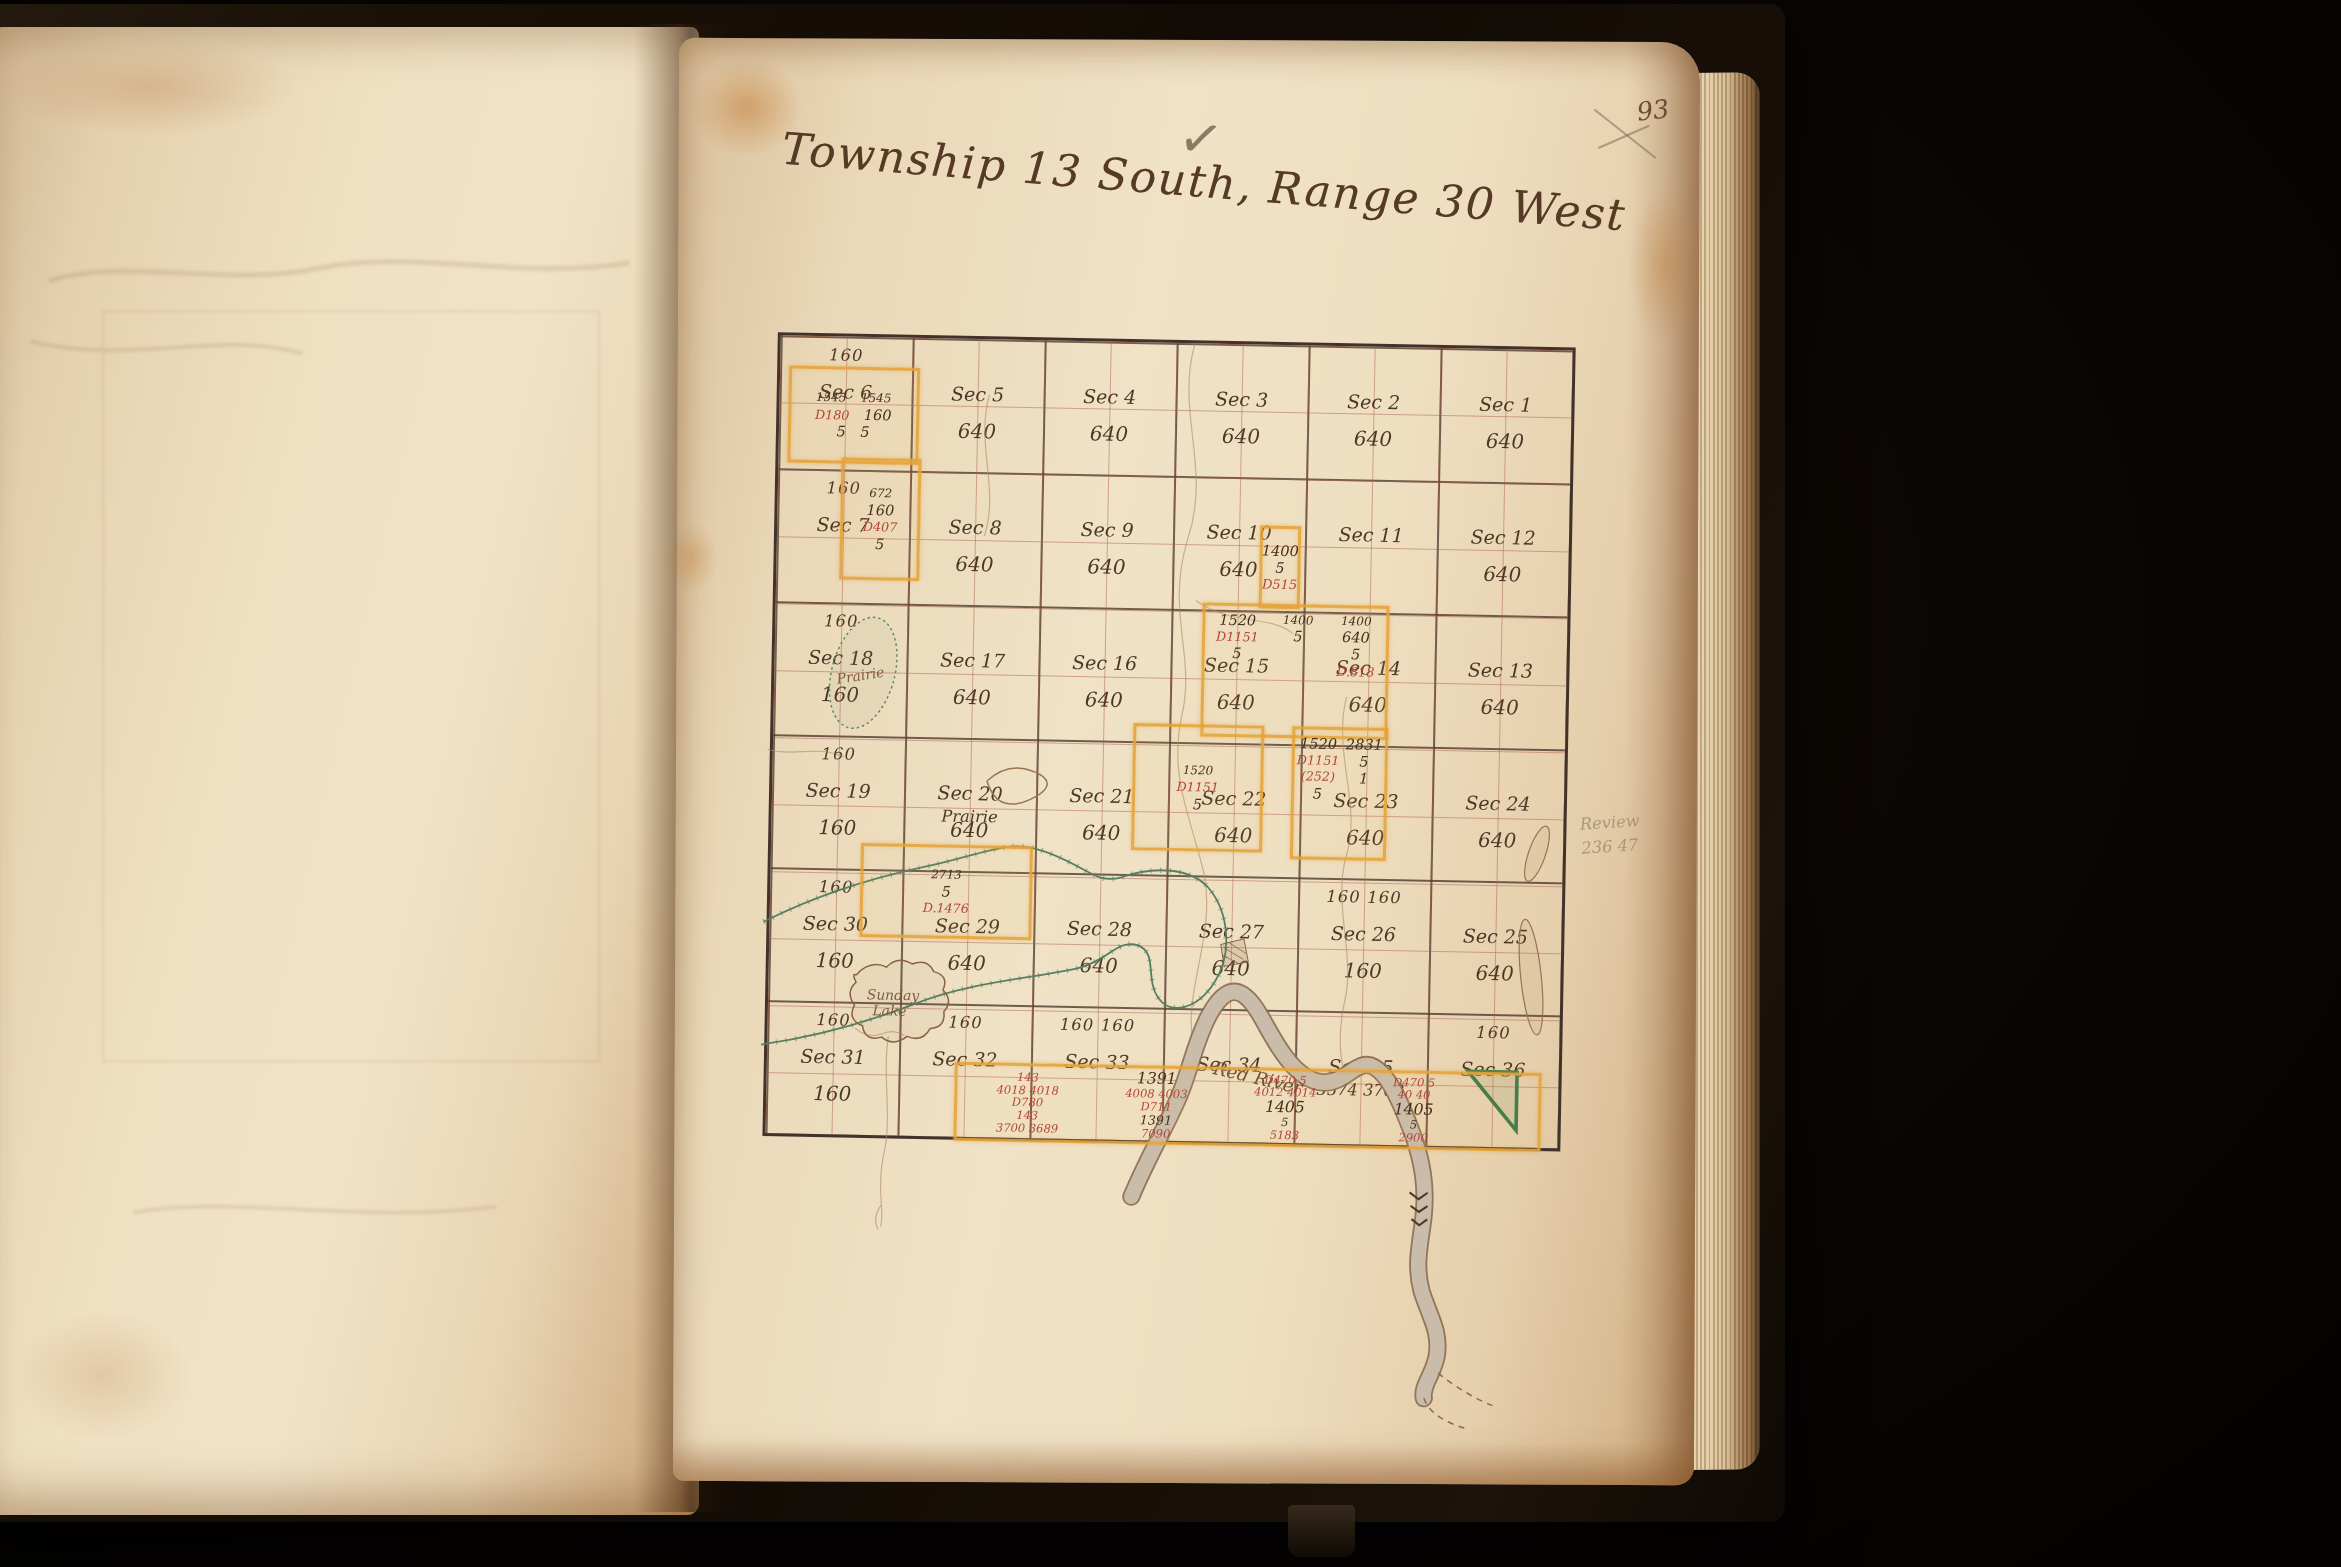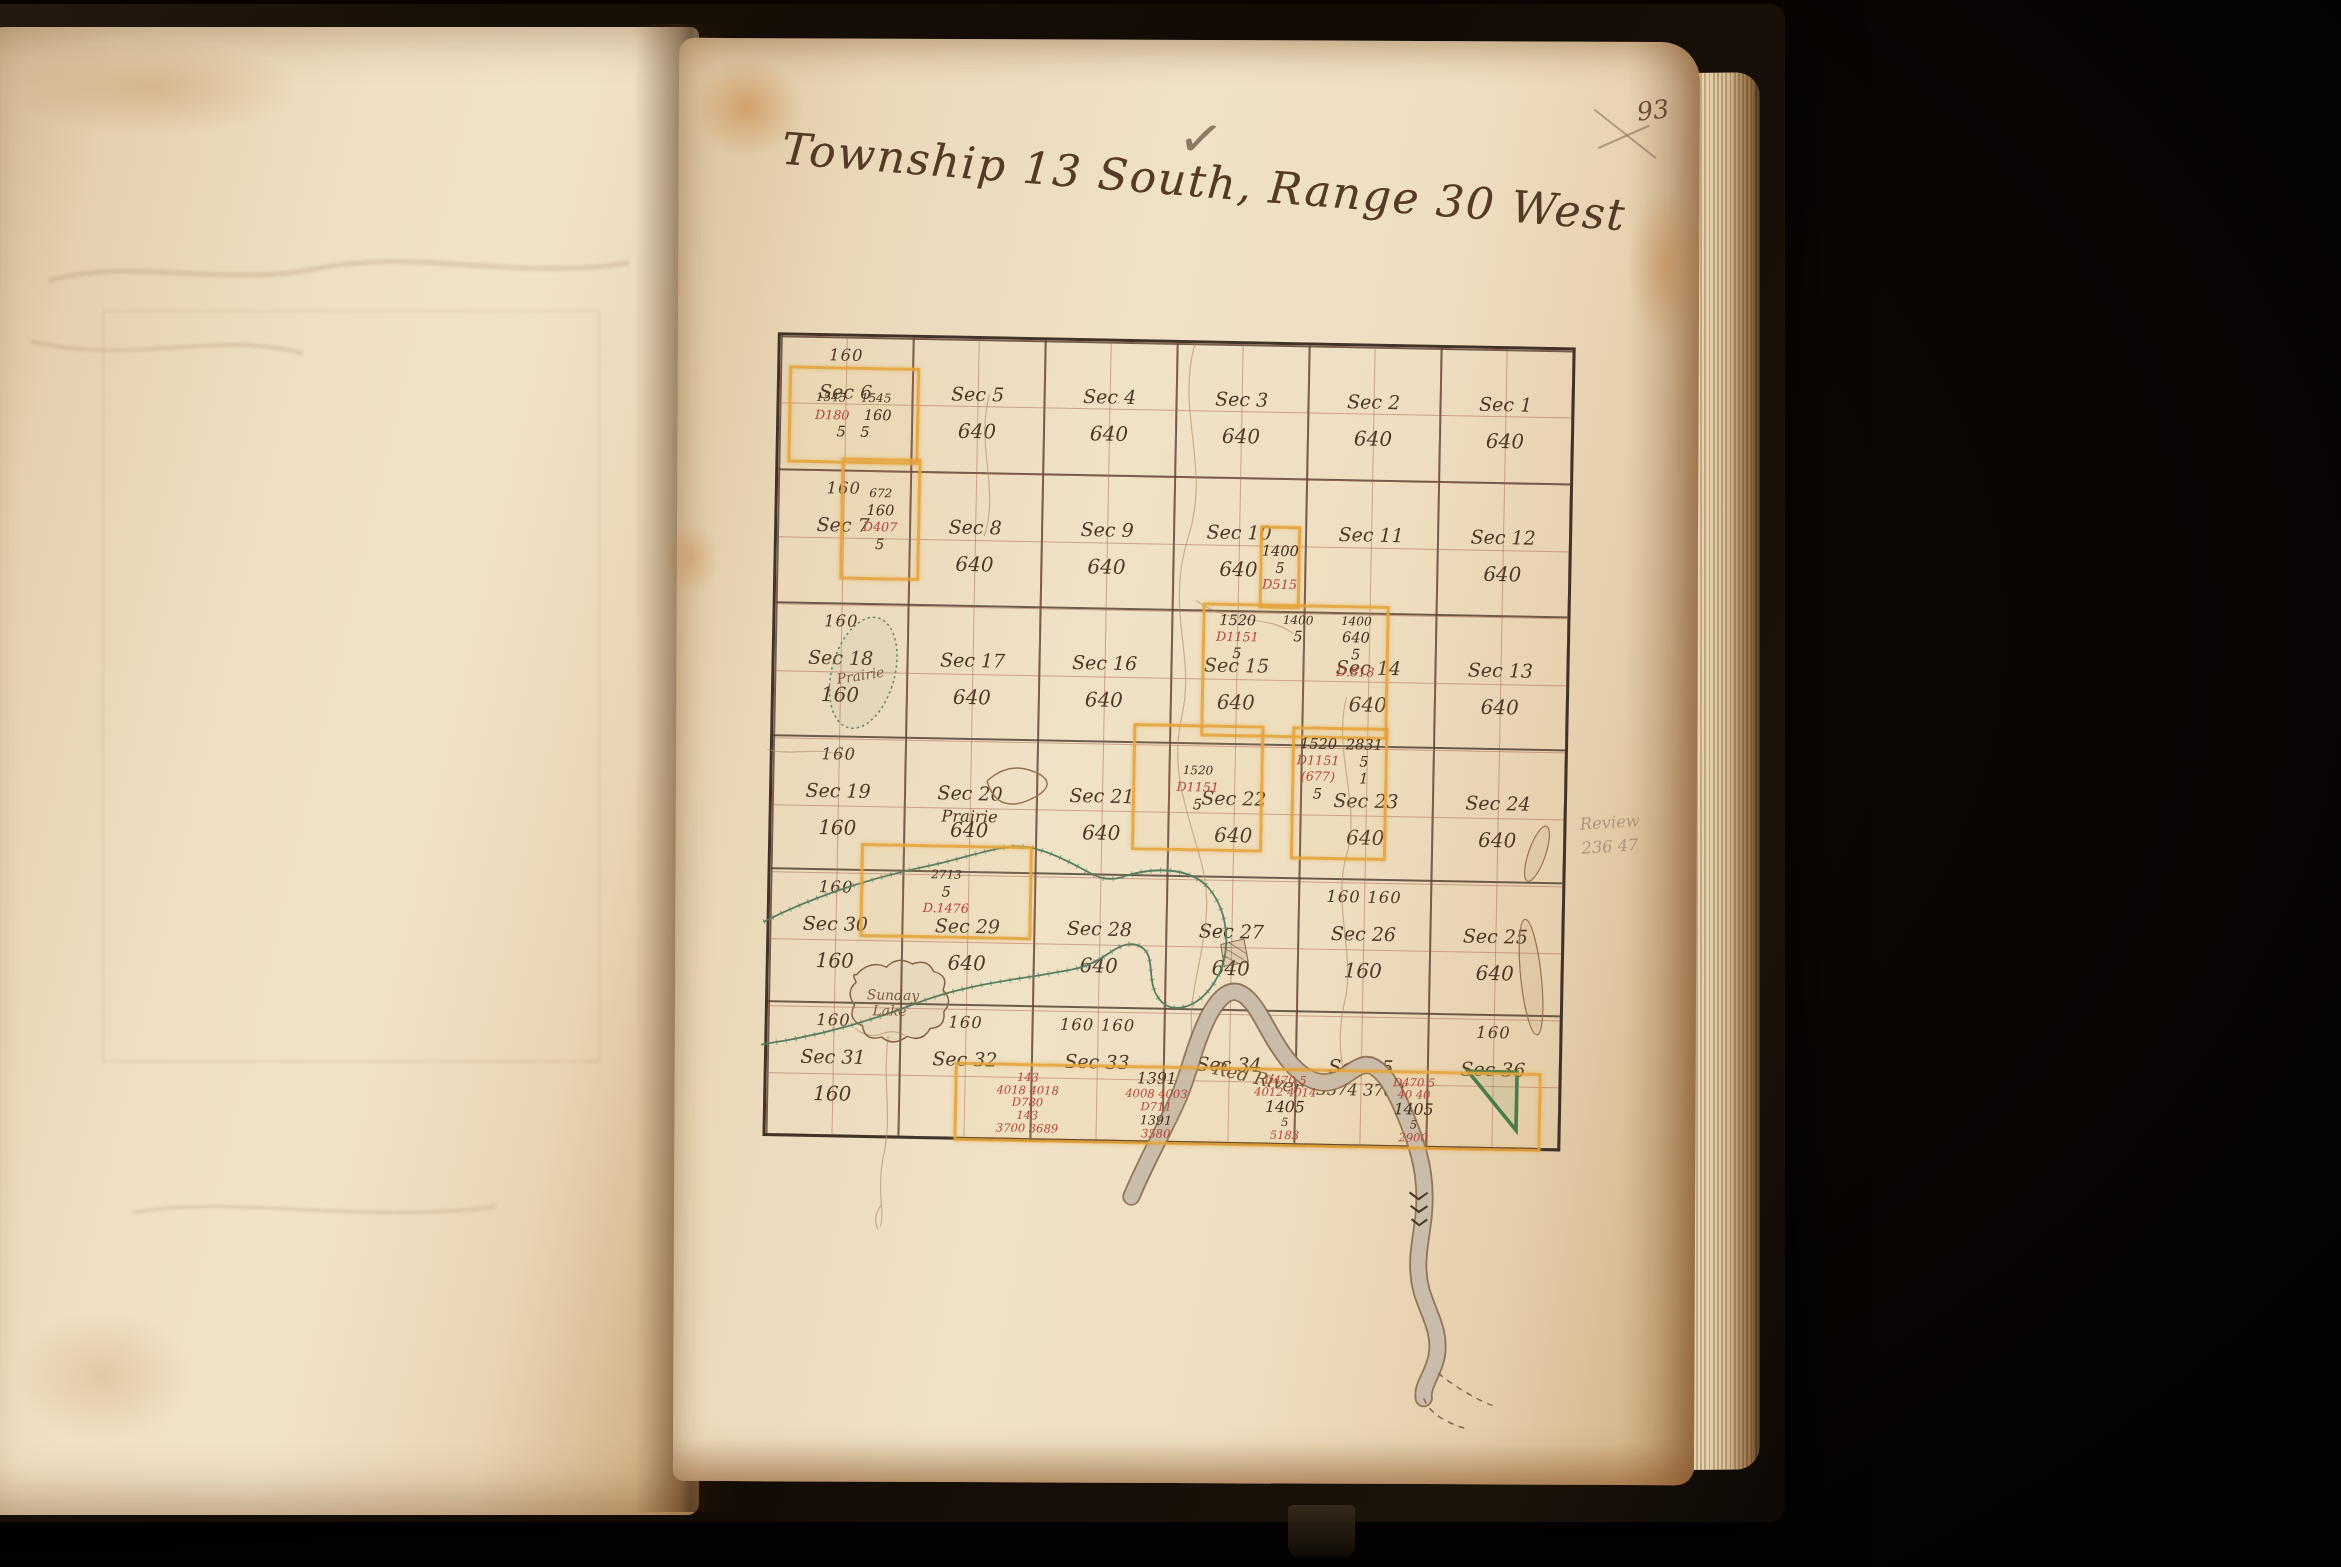--- a/index.html
+++ b/index.html
@@ -440,21 +440,21 @@
       <div class="claim" style="left:360px;top:381px;width:125px;height:121px;">
         <span class="big">1520</span>
         <span class="red">D1151</span>
         <span class="sm">5</span>
       </div>
 
       <div class="claim cols" style="left:519px;top:381px;width:90px;height:121px;">
         <div class="col">
           <span class="sm">1520</span>
           <span class="red">D1151</span>
-          <span class="red">(677)</span>
+          <span class="red">(252)</span>
           <span class="sm">5</span>
         </div>
         <div class="col">
           <span class="sm">2831</span>
           <span class="sm">5</span>
           <span class="sm">1</span>
         </div>
       </div>
 
       <div class="claim" style="left:90px;top:506px;width:166px;height:88px;">
@@ -469,21 +469,21 @@
           <span class="red">4018  4018</span>
           <span class="red">D780</span>
           <span class="red">143</span>
           <span class="red">3700  3689</span>
         </div>
         <div class="scol">
           <span class="blk">1391</span>
           <span class="red">4008  4003</span>
           <span class="red">D711</span>
           <span class="blk" style="font-size:12.7px">1391</span>
-          <span class="red">3580</span>
+          <span class="red">7090</span>
         </div>
         <div class="scol">
           <span class="red">D470  5</span>
           <span class="red">4012  4014</span>
           <span class="blk">1405</span>
           <span class="blk" style="font-size:11.5px">5</span>
           <span class="red">5183</span>
         </div>
         <div class="scol">
           <span class="red">D470  5</span>

